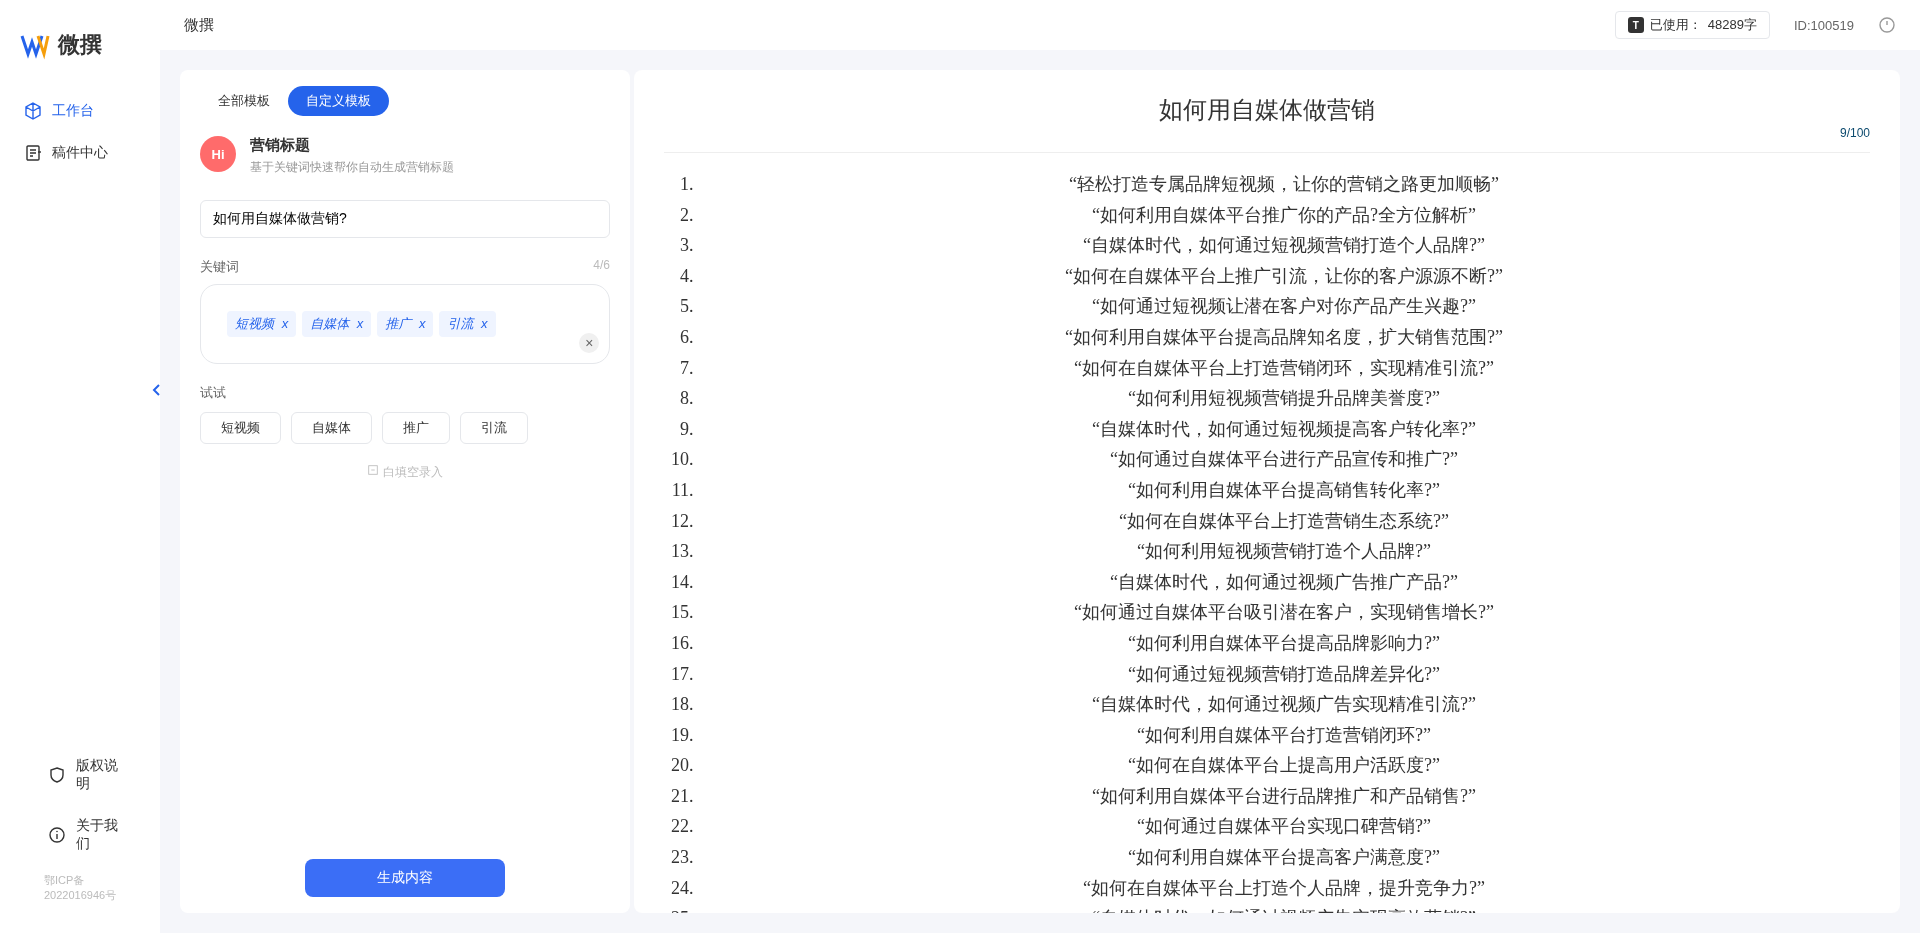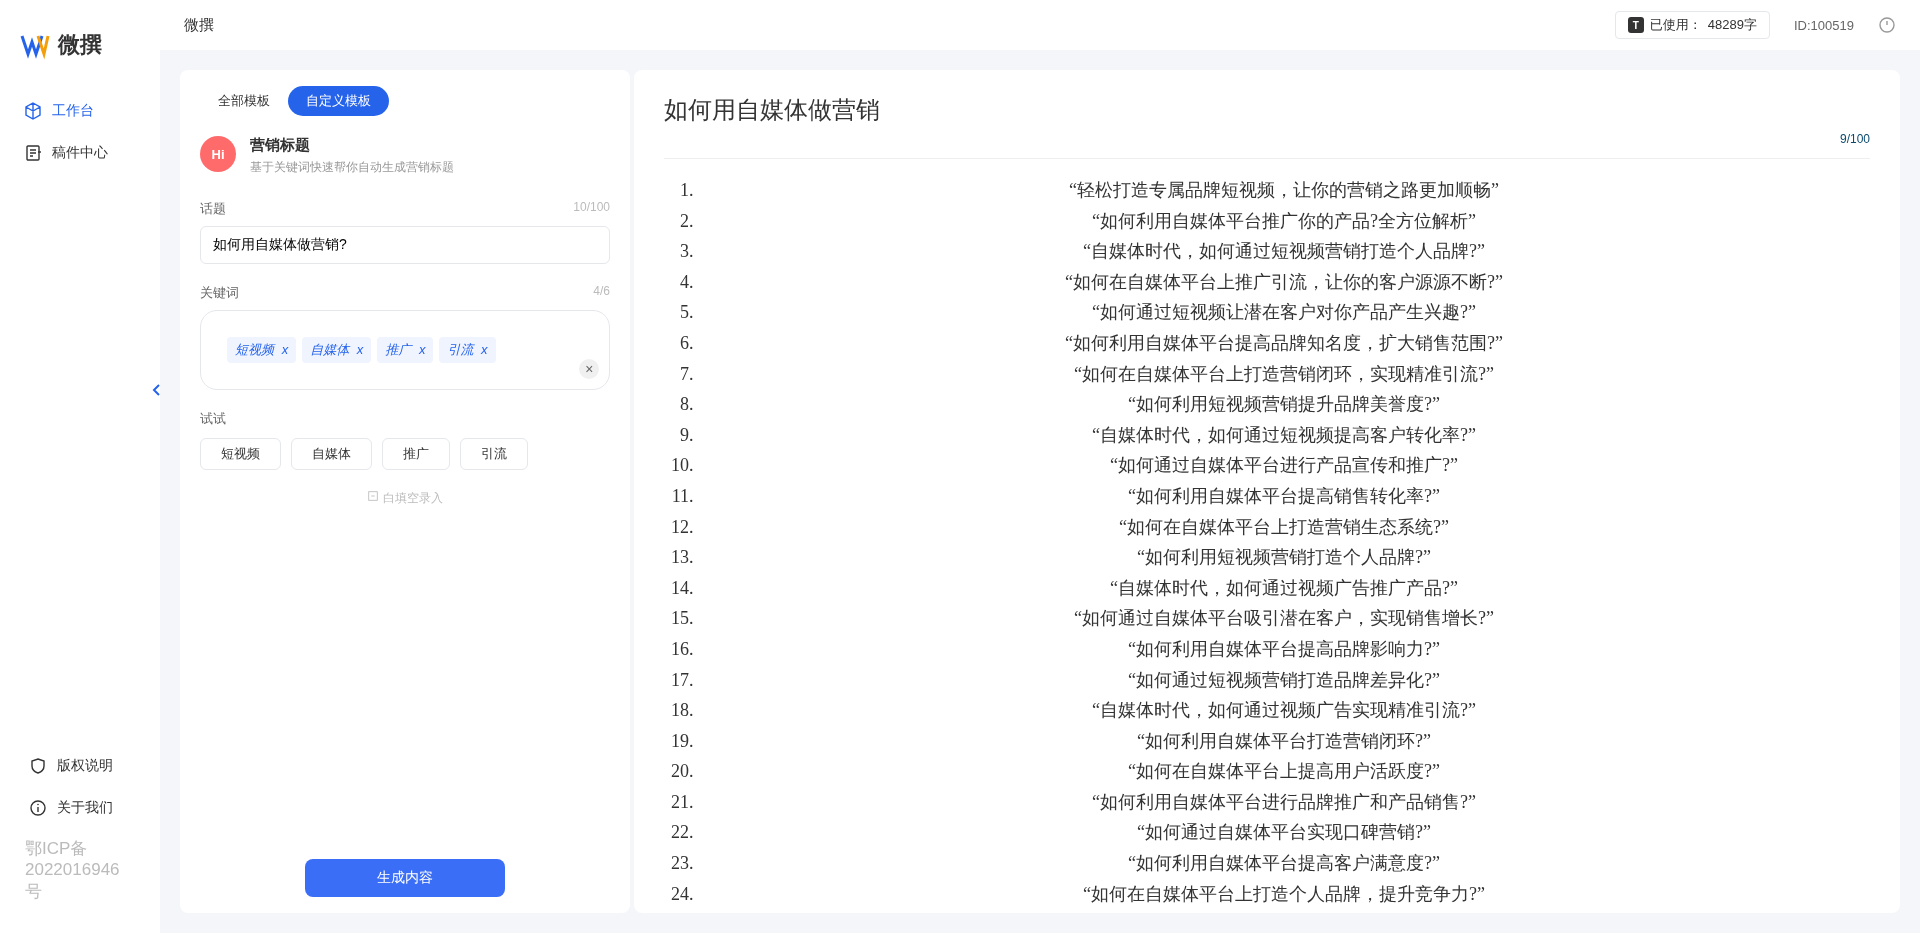--- a/index.html
+++ b/index.html
@@ -9,22 +9,22 @@
     
     
     .sidebar { width: 160px; background: #fff; display: flex; flex-direction: column; padding: 20px 0; }
     .logo { display: flex; align-items: center; padding: 10px 20px 30px; gap: 8px; }
     .logo-icon { width: 30px; height: 30px; }
     .logo-text { font-size: 22px; font-weight: bold; color: #333; }
     .nav { flex: 1; }
     .nav-item { display: flex; align-items: center; gap: 10px; padding: 12px 24px; cursor: pointer; color: #333; }
     .nav-item.active { color: #2563eb; }
     .nav-icon { width: 18px; height: 18px; display: flex; align-items: center; justify-content: center; }
-    .sidebar-bottom { padding: 0 5px 10px; }
-    .license-info { font-size: 17px; color: #bbb; padding: 8px 20px 0; }
+    .sidebar-bottom { padding: 0 5px 10px; margin-left: 19px; }
+    .license-info { font-size: 11px; color: #bbb; padding: 8px 20px 0; }
     .collapse-tab { position: absolute; left: 150px; top: 380px; width: 14px; height: 20px; display: flex; align-items: center; justify-content: center; color: #2563eb; cursor: pointer; }
     
     
     .main { flex: 1; display: flex; flex-direction: column; }
     .topbar { height: 50px; background: #fff; display: flex; align-items: center; padding: 0 24px; gap: 20px; }
     .topbar-title { font-size: 15px; color: #333; }
     .topbar-right { margin-left: auto; display: flex; align-items: center; gap: 24px; }
     .usage-badge { display: flex; align-items: center; gap: 6px; padding: 4px 12px; border: 1px solid #e5e7eb; border-radius: 4px; font-size: 13px; }
     .usage-icon { width: 16px; height: 16px; background: #333; border-radius: 3px; color: #fff; display: flex; align-items: center; justify-content: center; font-size: 10px; font-weight: bold; }
     .id-text { font-size: 13px; color: #666; }
@@ -55,21 +55,21 @@
     .try-label { font-size: 13px; color: #666; margin-bottom: 10px; }
     .try-chips { display: flex; gap: 10px; margin-bottom: 20px; }
     .chip { padding: 6px 20px; border: 1px solid #e5e7eb; border-radius: 6px; font-size: 13px; cursor: pointer; }
     
     .fill-hint { text-align: center; font-size: 12px; color: #bbb; margin-bottom: 20px; display: flex; align-items: flex-start; justify-content: center; gap: 4px; }
     .spacer { flex: 1; }
     .generate-btn { width: 200px; margin: 0 auto; padding: 10px; background: #3b6ef6; color: #fff; border: none; border-radius: 8px; font-size: 14px; cursor: pointer; display: block; }
     
     
     .panel-right { flex: 1; padding: 24px 30px; overflow: auto; position: relative; }
-    .output-title { font-size: 24px; font-family: "SimSun", serif; margin-bottom: 6px; }
+    .output-title { font-size: 24px; font-family: "SimSun", serif; text-align: center; }
     .output-counter { font-size: 12px; color: #0c4a6e; text-align: right; margin-bottom: 12px; }
     .divider { border-top: 1px solid #eee; margin-bottom: 16px; }
     .output-list { list-style: decimal; padding-left: 34px; }
     .output-list li { font-size: 18px; line-height: 1.7; font-family: "SimSun", serif; text-align: center; }
     .output-footer { display: flex; justify-content: flex-end; align-items: center; gap: 16px; margin-top: 140px; padding-top: 12px; border-top: 1px solid #eee; }
   </style>
 </head>
 <body>
 
 <div class="app">
@@ -159,24 +159,20 @@
         </div>
 
         <div class="template-header">
           <div class="template-icon">Hi</div>
           <div>
             <div class="template-title">营销标题</div>
             <div class="template-desc">基于关键词快速帮你自动生成营销标题</div>
           </div>
         </div>
 
-        <div class="field-label">
-          <span>话题</span>
-          <span class="field-counter">10/100</span>
-        </div>
         <input class="text-input" type="text" value="如何用自媒体做营销?" style="">
 
         <div class="field-label">
           <span>关键词</span>
           <span class="field-counter">4/6</span>
         </div>
         <div class="keywords-box">
           <span id="tags-container"><span class="tag">短视频 <span class="tag-x">x</span></span><span class="tag">自媒体 <span class="tag-x">x</span></span><span class="tag">推广 <span class="tag-x">x</span></span><span class="tag">引流 <span class="tag-x">x</span></span></span>
           <span class="clear-btn">×</span>
         </div>

